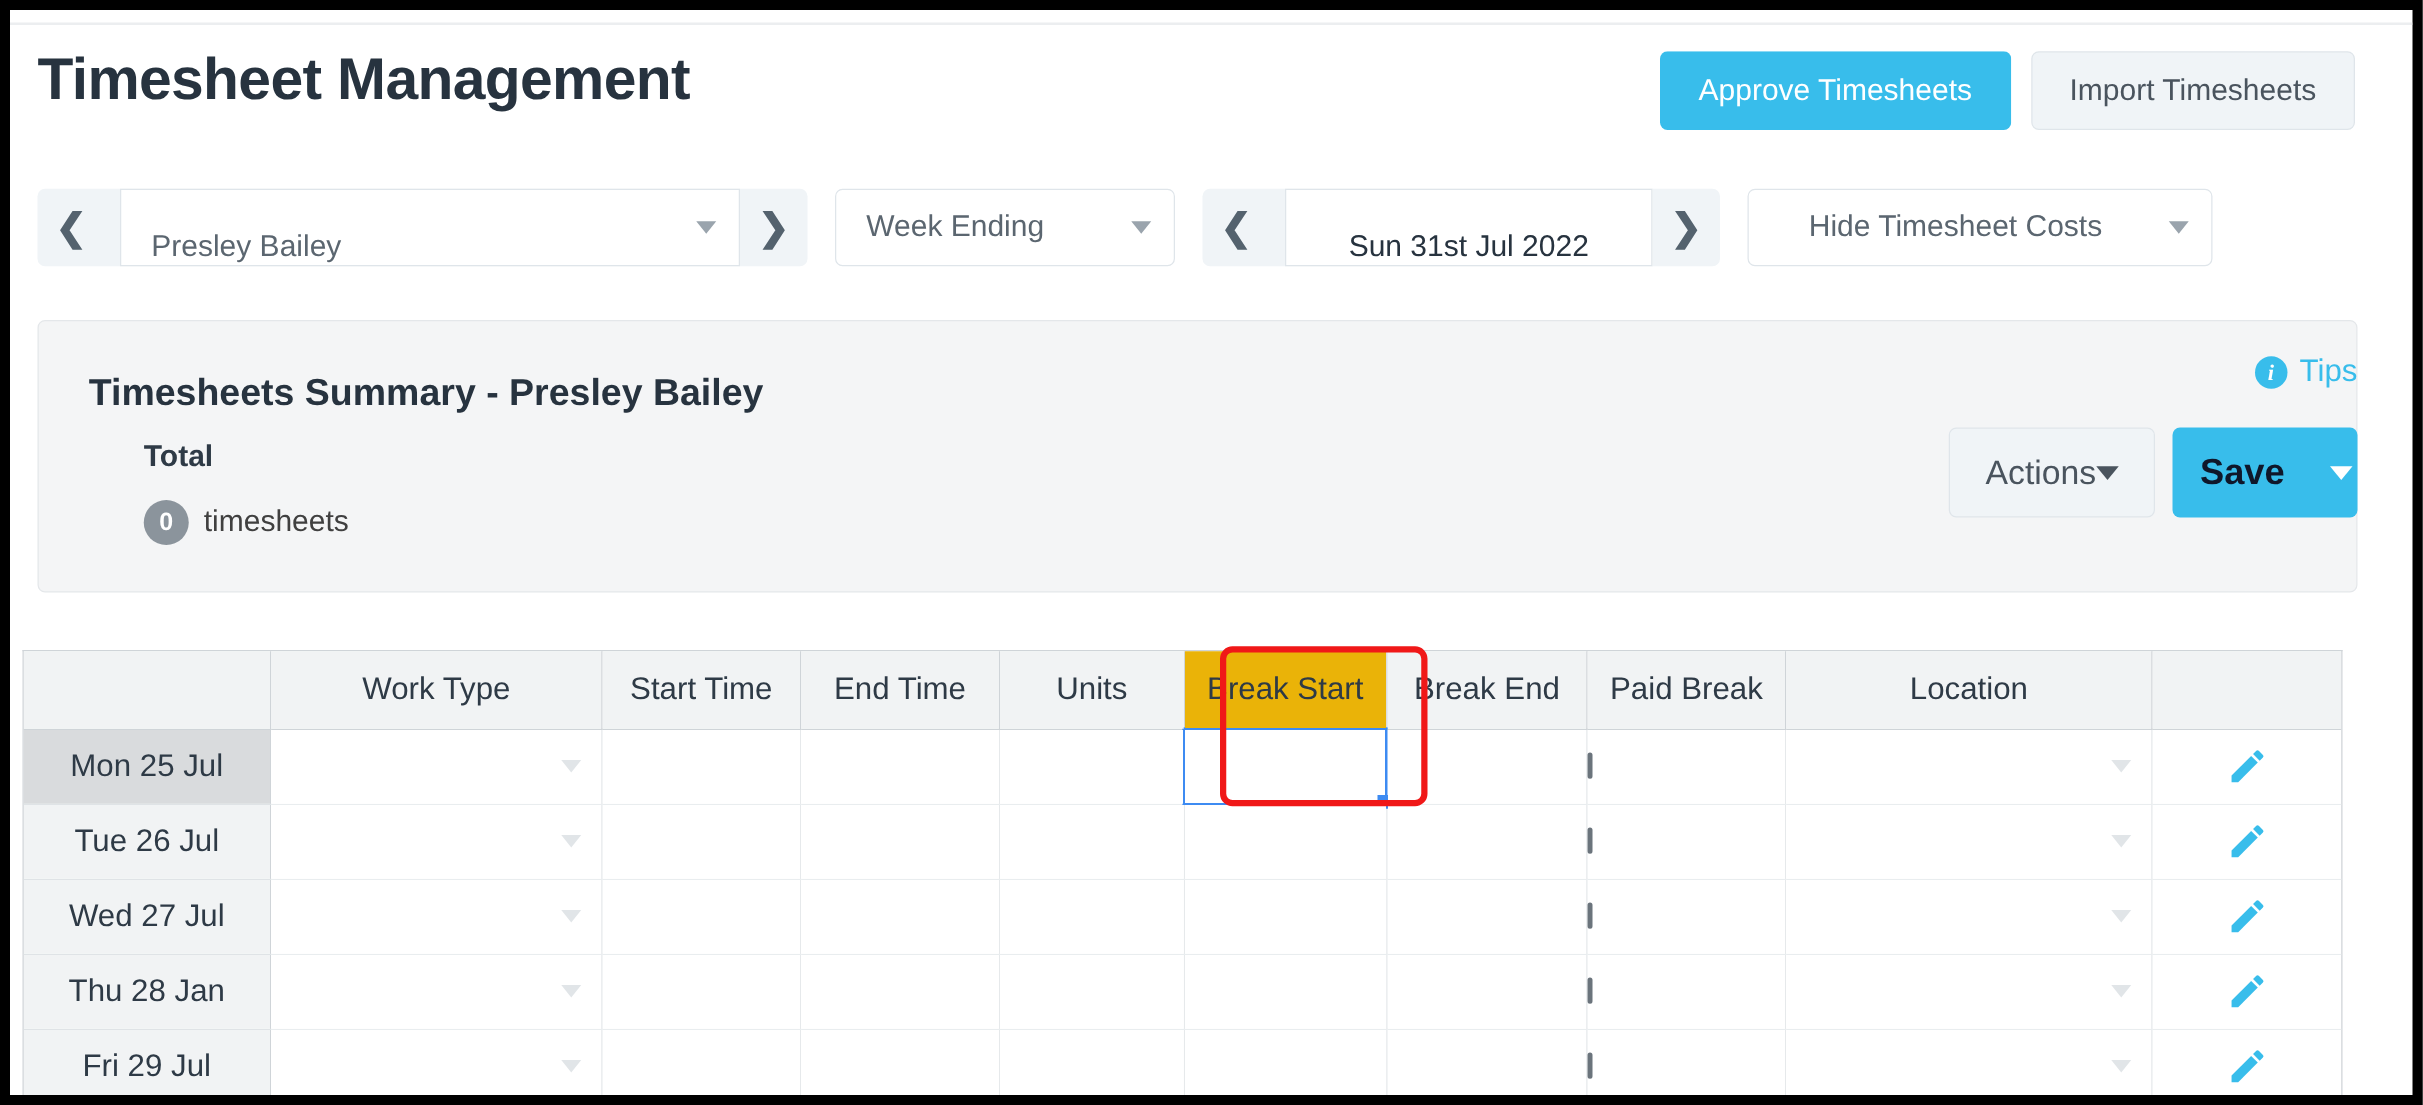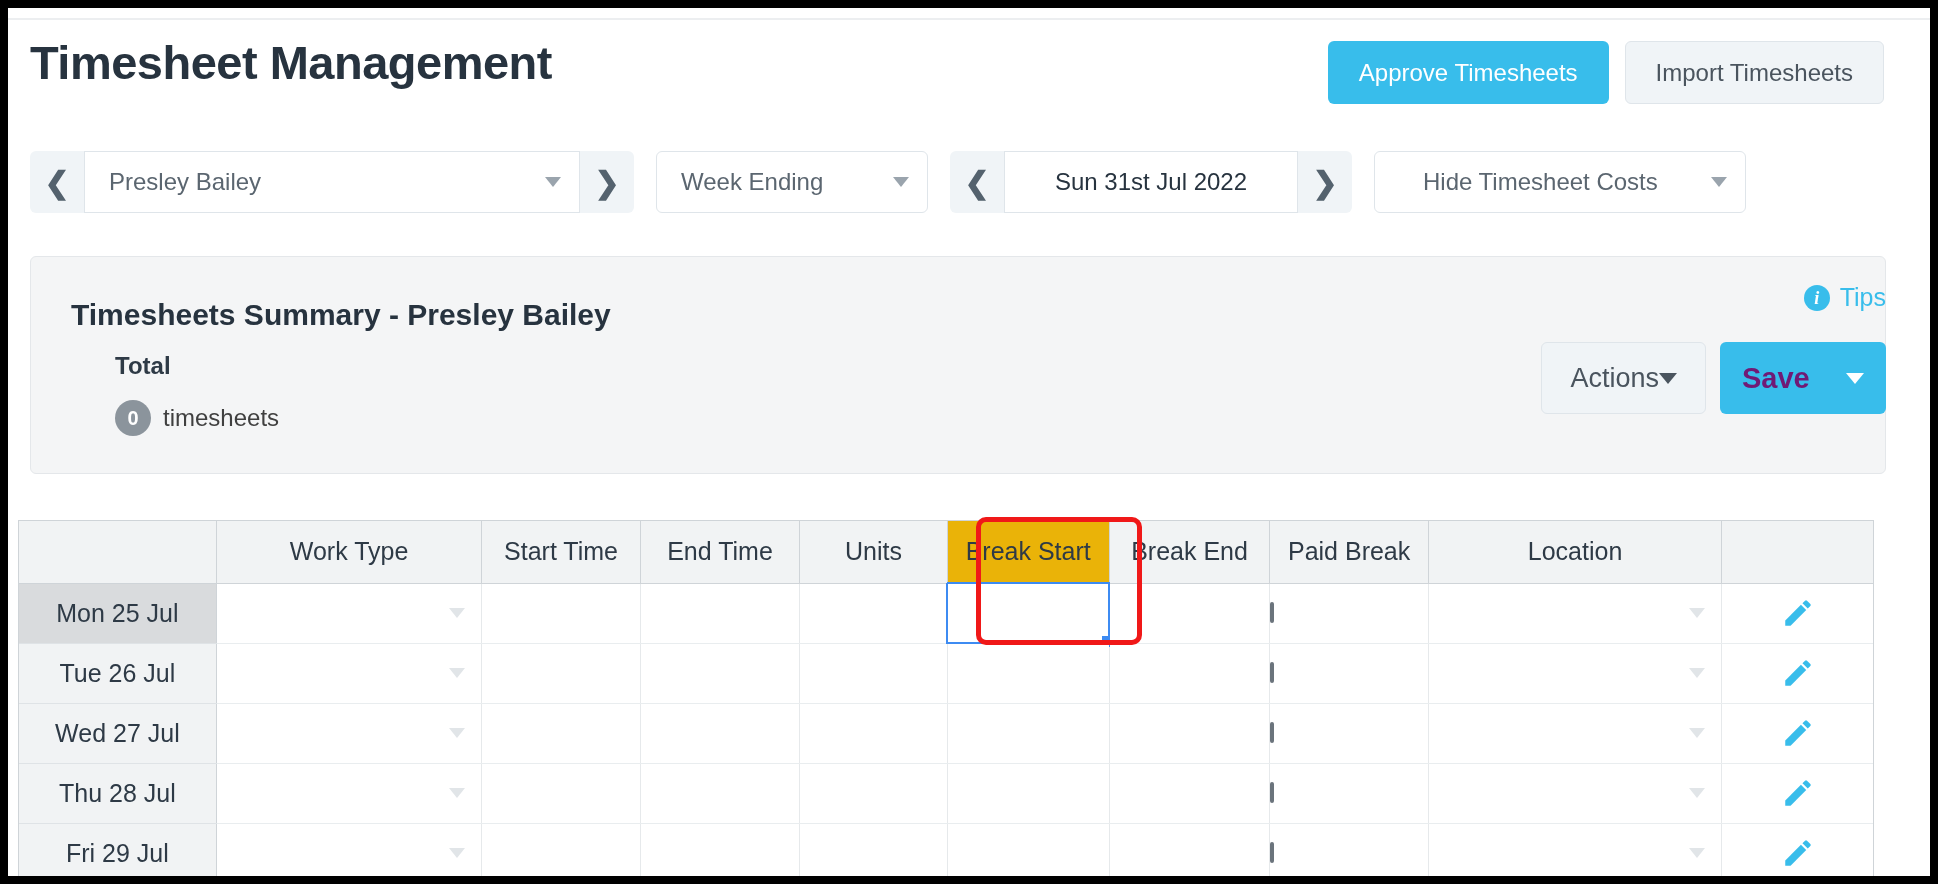--- a/index.html
+++ b/index.html
@@ -59,23 +59,23 @@
   }
   .step-arrow {
     width: 54px;
     display: flex; align-items: center; justify-content: center;
     color: #54626e; font-size: 30px; font-weight: 700;
     cursor: pointer; user-select: none;
   }
   .step-field {
     background: #ffffff;
     border: 1px solid #dfe5ea;
-    display: flex; align-items: center;
+    display: flex; align-items: flex-end;
     position: relative;
-    font-size: 24px; color: #5b6670;
+    font-size: 24px; color: #5b6670; margin-left: 12px;
   }
   .step-field.person { width: 496px; padding-left: 24px; }
   .step-field.date   { width: 294px; justify-content: center; color: #27333f; }
 
   .selectbox {
     height: 62px;
     background: #ffffff;
     border: 1px solid #dfe5ea;
     border-radius: 6px;
     display: flex; align-items: center;
@@ -150,23 +150,23 @@
     display: flex; align-items: center; 
     cursor: pointer; white-space: nowrap;
   }
   .caret-dark {
     width: 0; height: 0;
     border-left: 9px solid transparent;
     border-right: 9px solid transparent;
     border-top: 11px solid #4a545e;
   }
   #save-btn {
-    height: 72px; width: 166px;
+    height: 72px; width: 148px;
     background: #38bdeb; border-radius: 6px;
-    color: #701a75; font-size: 29px; font-weight: 700;
+    color: #0f172a; font-size: 29px; font-weight: 700;
     display: flex; align-items: center; justify-content: space-between;
     padding: 0 22px; cursor: pointer; gap: 36px;
   }
   .caret-white {
     width: 0; height: 0;
     border-left: 9px solid transparent;
     border-right: 9px solid transparent;
     border-top: 11px solid #ffffff;
   }
 
@@ -422,21 +422,21 @@
           </td>
           <td>
             <svg class="pencil" width="34" height="34" viewBox="0 0 24 24">
               <path d="M3 17.25V21h3.75L17.81 9.94l-3.75-3.75L3 17.25z" fill="#38bdeb"></path>
               <path d="M20.71 7.04a1 1 0 0 0 0-1.41l-2.34-2.34a1 1 0 0 0-1.41 0l-1.83 1.83 3.75 3.75 1.83-1.83z" fill="#38bdeb"></path>
             </svg>
           </td>
         </tr>
 
         <tr>
-          <td class="daycell">Thu 28 Jul</td>
+          <td class="daycell">Thu 28 Jan</td>
           <td>
             <span></span>
             <span class="cell-caret"></span>
           </td>
           <td></td>
           <td></td>
           <td></td>
           <td></td>
           <td></td>
           <td>

